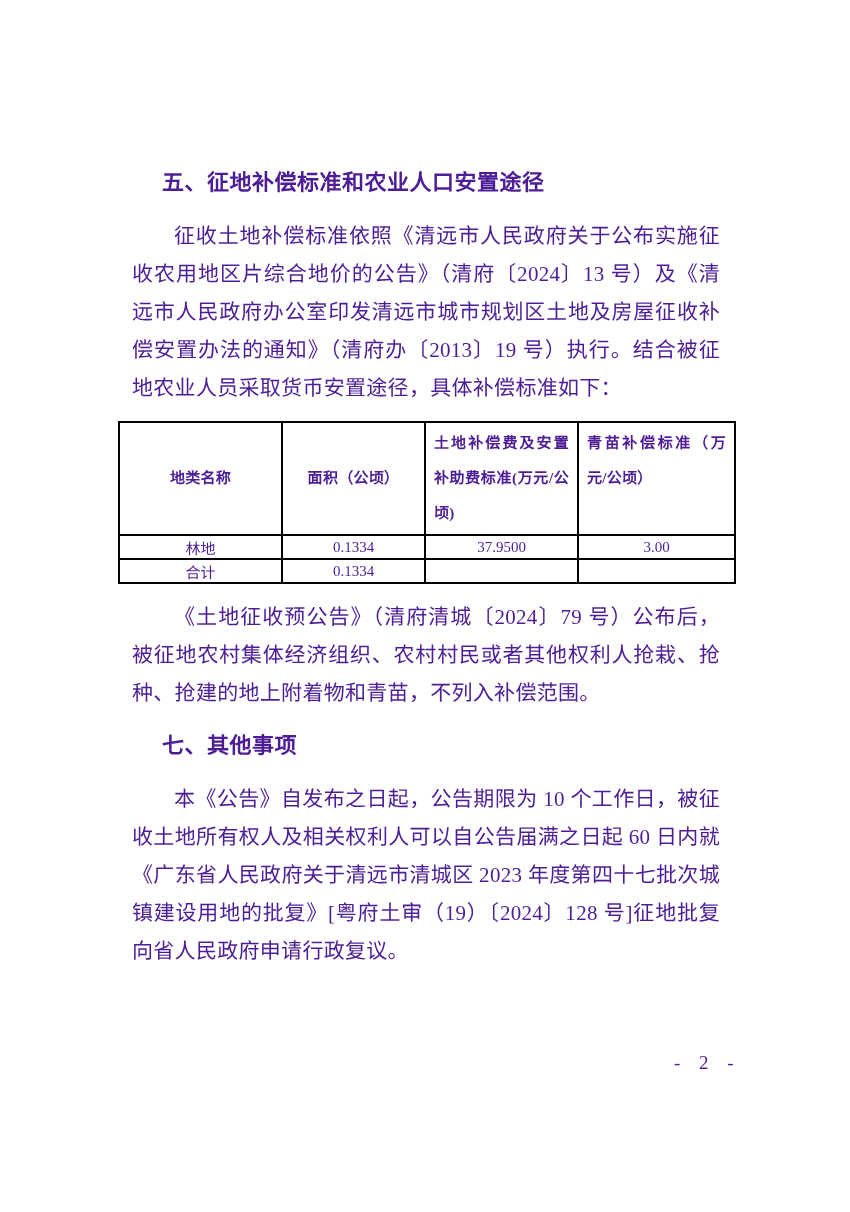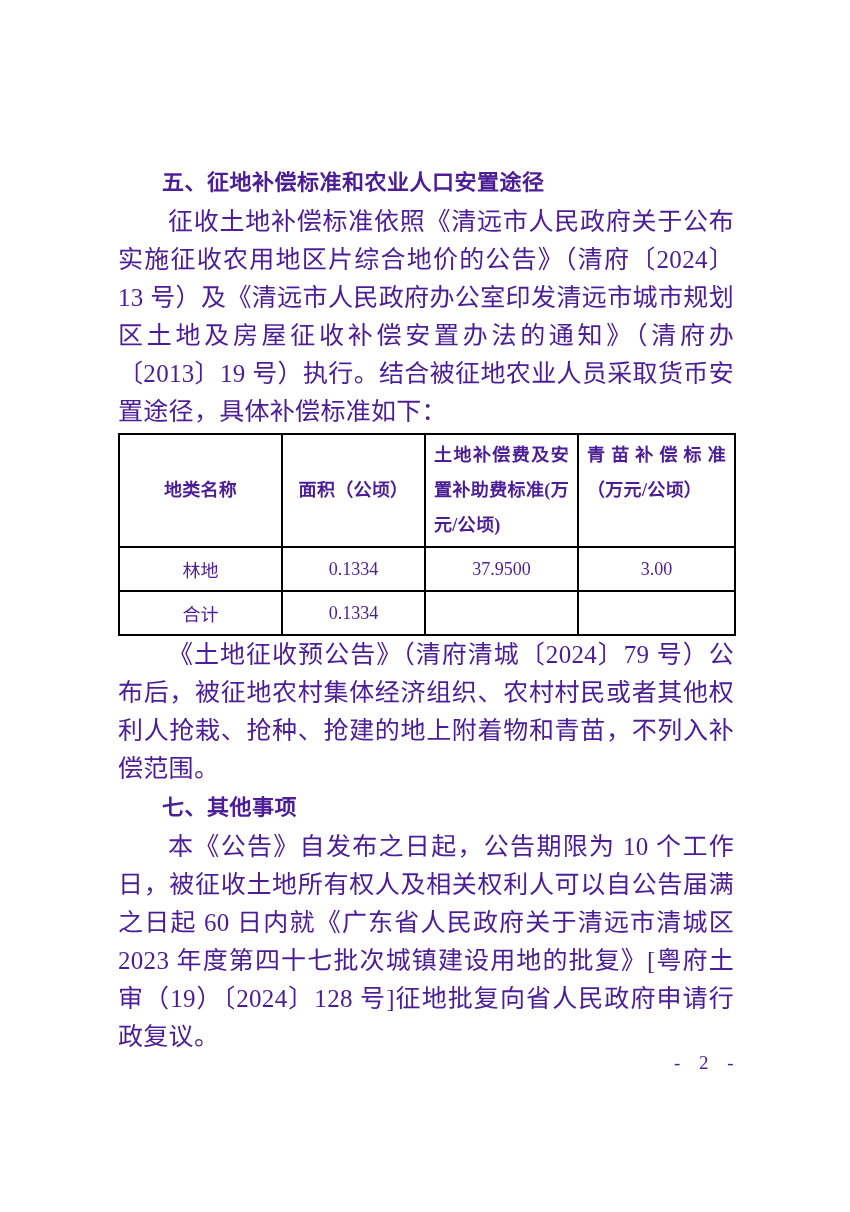--- a/index.html
+++ b/index.html
@@ -26,58 +26,58 @@
     font-family: "Liberation Sans", "DejaVu Sans", sans-serif;
     font-weight: bold;
     font-size: 22px;
     line-height: 40px;
     margin: 0;
     text-indent: 44px;
     letter-spacing: 0.5px;
     white-space: nowrap;
   }
   .para {
-    font-size: 25px;
+    font-size: 21px;
     line-height: 38px;
-    margin: 0;
+    margin: 14px;
     text-indent: 2em;
     text-align: justify;
     letter-spacing: 0.3px;
   }
   .comp-table {
     width: 616px;
     border-collapse: collapse;
     table-layout: fixed;
     margin-top: 2px;
   }
   .comp-table th,
   .comp-table td {
     border: 2px solid #000000;
-    font-size: 18px;
+    font-size: 15px;
     overflow: hidden;
   }
   .comp-table thead tr {
     height: 108px;
   }
   .comp-table th {
     font-weight: bold;
     line-height: 35px;
     padding: 3px 8px;
     letter-spacing: 0.3px;
   }
   .comp-table th.vc {
     text-align: center;
     vertical-align: middle;
   }
   .comp-table th.vt {
     text-align: justify;
     vertical-align: top;
   }
   .comp-table tbody tr {
-    height: 44px;
+    height: 24px;
   }
   .comp-table td {
     text-align: center;
     vertical-align: middle;
     padding: 0 6px;
   }
   .sec-gap {
     margin-top: 12px;
   }
   .page-number {

